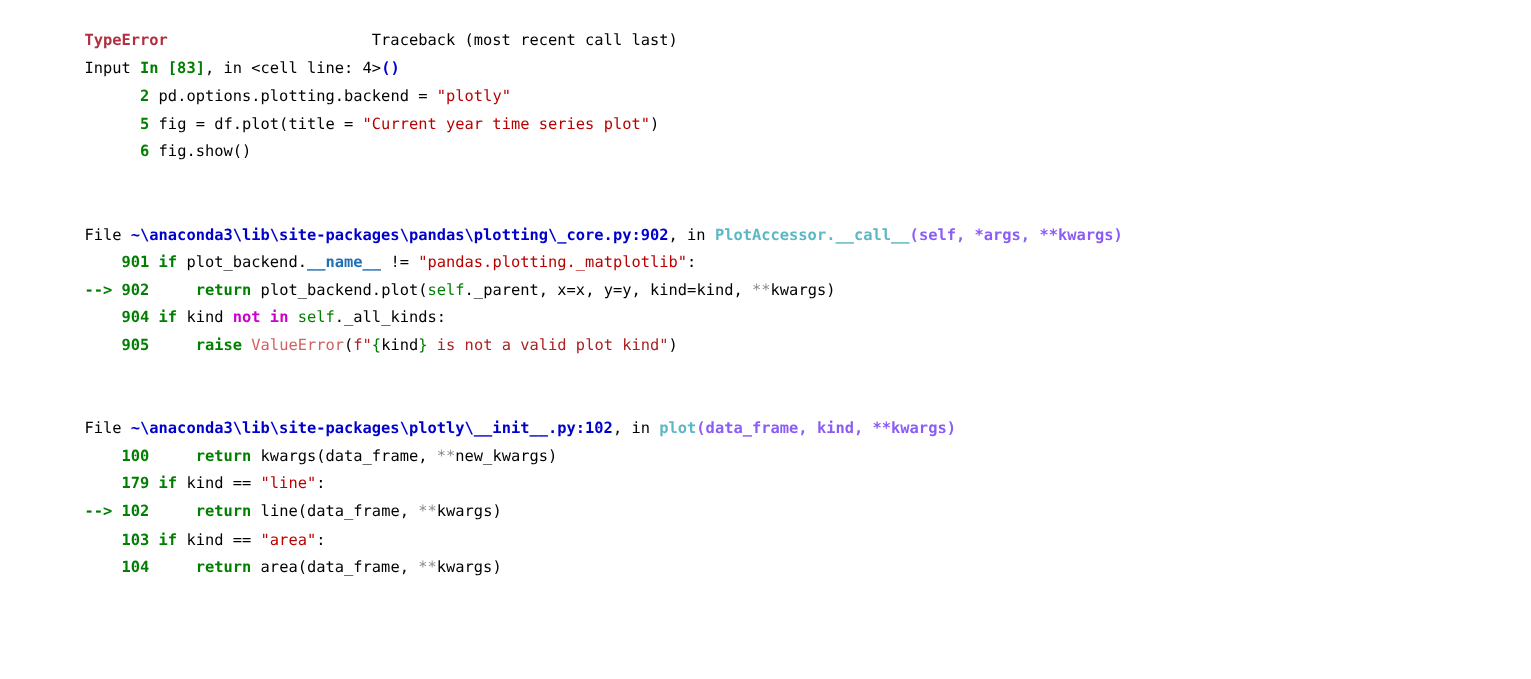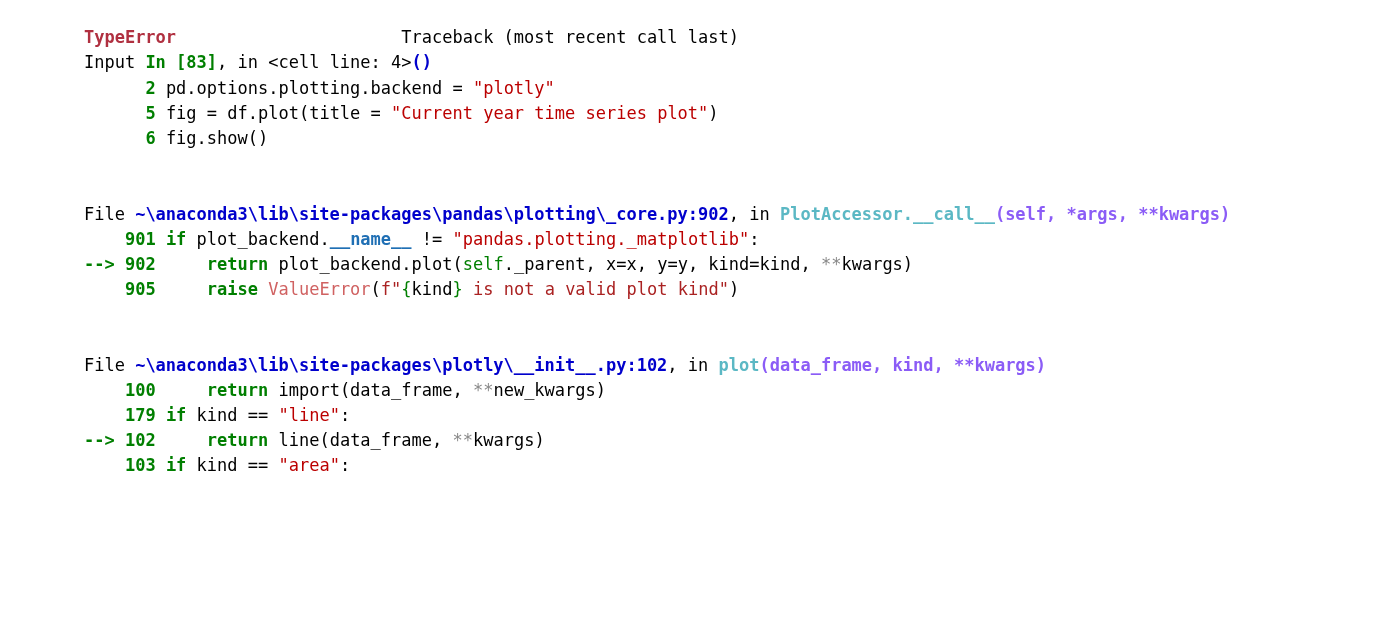--- a/index.html
+++ b/index.html
@@ -19,21 +19,21 @@
     width: 1392px;
     height: 617px;
     background: #ffffff;
     padding: 0;
     box-sizing: border-box;
   }
 
   .tb-line {
     white-space: pre;
     font-family: "DejaVu Sans Mono", "Liberation Mono", monospace;
-    font-size: 17px;
+    font-size: 14px;
     line-height: 25.2px;
     height: 25.2px;
     color: #000000;
     padding-left: 43px;
     box-sizing: border-box;
   }
 
   .tb-line.blank {
     color: transparent;
   }
@@ -98,45 +98,51 @@
 
 
   <div class="tb-line">
     <span class="t-arrow">    </span><span class="t-lineno">901</span><span class="t-plain"> </span><span class="t-grn">if</span><span class="t-plain"> plot_backend.</span><span class="t-name">__name__</span><span class="t-plain"> != </span><span class="t-str">"pandas.plotting._matplotlib"</span><span class="t-plain">:</span>
   </div>
 
   <div class="tb-line">
     <span class="t-arrow">--&gt;</span><span class="t-plain"> </span><span class="t-lineno">902</span><span class="t-plain">     </span><span class="t-grn">return</span><span class="t-plain"> plot_backend.plot(</span><span class="t-selfg">self</span><span class="t-plain">._parent, x=x, y=y, kind=kind, </span><span class="t-grey">**</span><span class="t-plain">kwargs)</span>
   </div>
 
+  <div class="tb-line">
+    <span class="t-arrow">    </span><span class="t-lineno">904</span><span class="t-plain"> </span><span class="t-grn">if</span><span class="t-plain"> kind </span><span class="t-mag">not in</span><span class="t-selfg"> self</span><span class="t-plain">._all_kinds:</span>
+  </div>
 
   <div class="tb-line">
     <span class="t-arrow">    </span><span class="t-lineno">905</span><span class="t-plain">     </span><span class="t-grn">raise</span><span class="t-valerr"> ValueError</span><span class="t-plain">(</span><span class="t-strd">f"</span><span class="t-brace">{</span><span class="t-plain">kind</span><span class="t-brace">}</span><span class="t-strd"> is not a valid plot kind"</span><span class="t-plain">)</span>
   </div>
 
   <div class="tb-line blank">&nbsp;</div>
   <div class="tb-line blank">&nbsp;</div>
 
   <div class="tb-line">
     <span class="t-plain">File </span><span class="t-path">~\anaconda3\lib\site-packages\plotly\__init__.py:102</span><span class="t-plain">, in </span><span class="t-cyanb">plot</span><span class="t-bluarg">(data_frame, kind, **kwargs)</span>
   </div>
 
   <div class="tb-line">
-    <span class="t-arrow">    </span><span class="t-lineno">100</span><span class="t-plain">     </span><span class="t-grn">return</span><span class="t-plain"> import(data_frame, </span><span class="t-grey">**</span><span class="t-plain">new_kwargs)</span>
+    <span class="t-arrow">    </span><span class="t-lineno">100</span><span class="t-plain">     </span><span class="t-grn">return</span><span class="t-plain"> kwargs(data_frame, </span><span class="t-grey">**</span><span class="t-plain">new_kwargs)</span>
   </div>
 
   <div class="tb-line">
     <span class="t-arrow">    </span><span class="t-lineno">179</span><span class="t-plain"> </span><span class="t-grn">if</span><span class="t-plain"> kind == </span><span class="t-str">"line"</span><span class="t-plain">:</span>
   </div>
 
   <div class="tb-line">
     <span class="t-arrow">--&gt;</span><span class="t-plain"> </span><span class="t-lineno">102</span><span class="t-plain">     </span><span class="t-grn">return</span><span class="t-plain"> line(data_frame, </span><span class="t-grey">**</span><span class="t-plain">kwargs)</span>
   </div>
 
   <div class="tb-line">
     <span class="t-arrow">    </span><span class="t-lineno">103</span><span class="t-plain"> </span><span class="t-grn">if</span><span class="t-plain"> kind == </span><span class="t-str">"area"</span><span class="t-plain">:</span>
   </div>
 
+  <div class="tb-line">
+    <span class="t-arrow">    </span><span class="t-lineno">104</span><span class="t-plain">     </span><span class="t-grn">return</span><span class="t-plain"> area(data_frame, </span><span class="t-grey">**</span><span class="t-plain">kwargs)</span>
+  </div>
 
   <div class="tb-line blank">&nbsp;</div>
   <div class="tb-line blank">&nbsp;</div>
 
 </div>
 
 </body></html>

